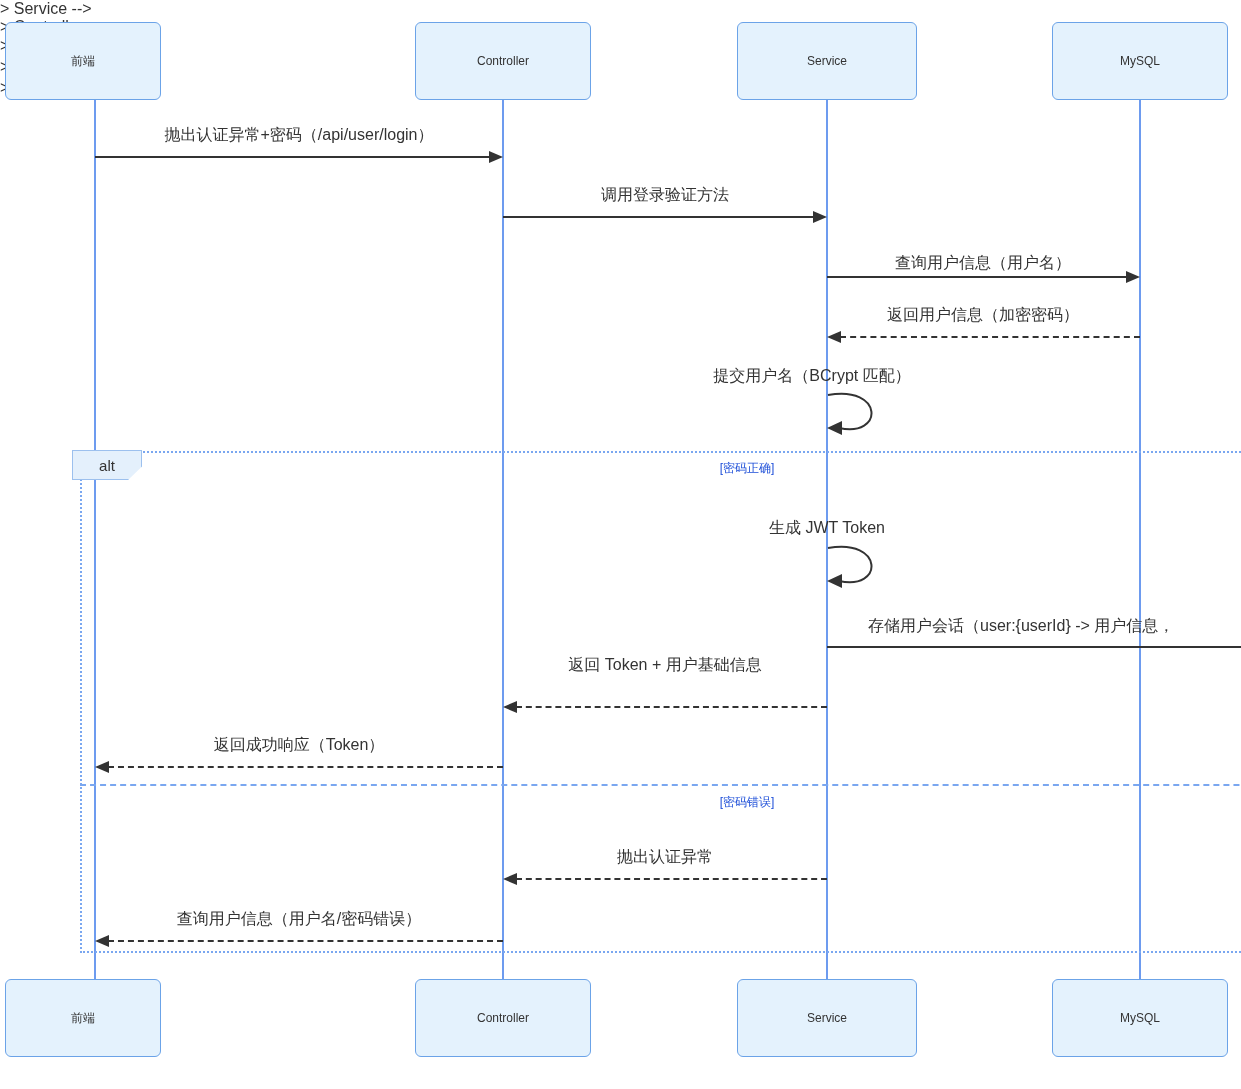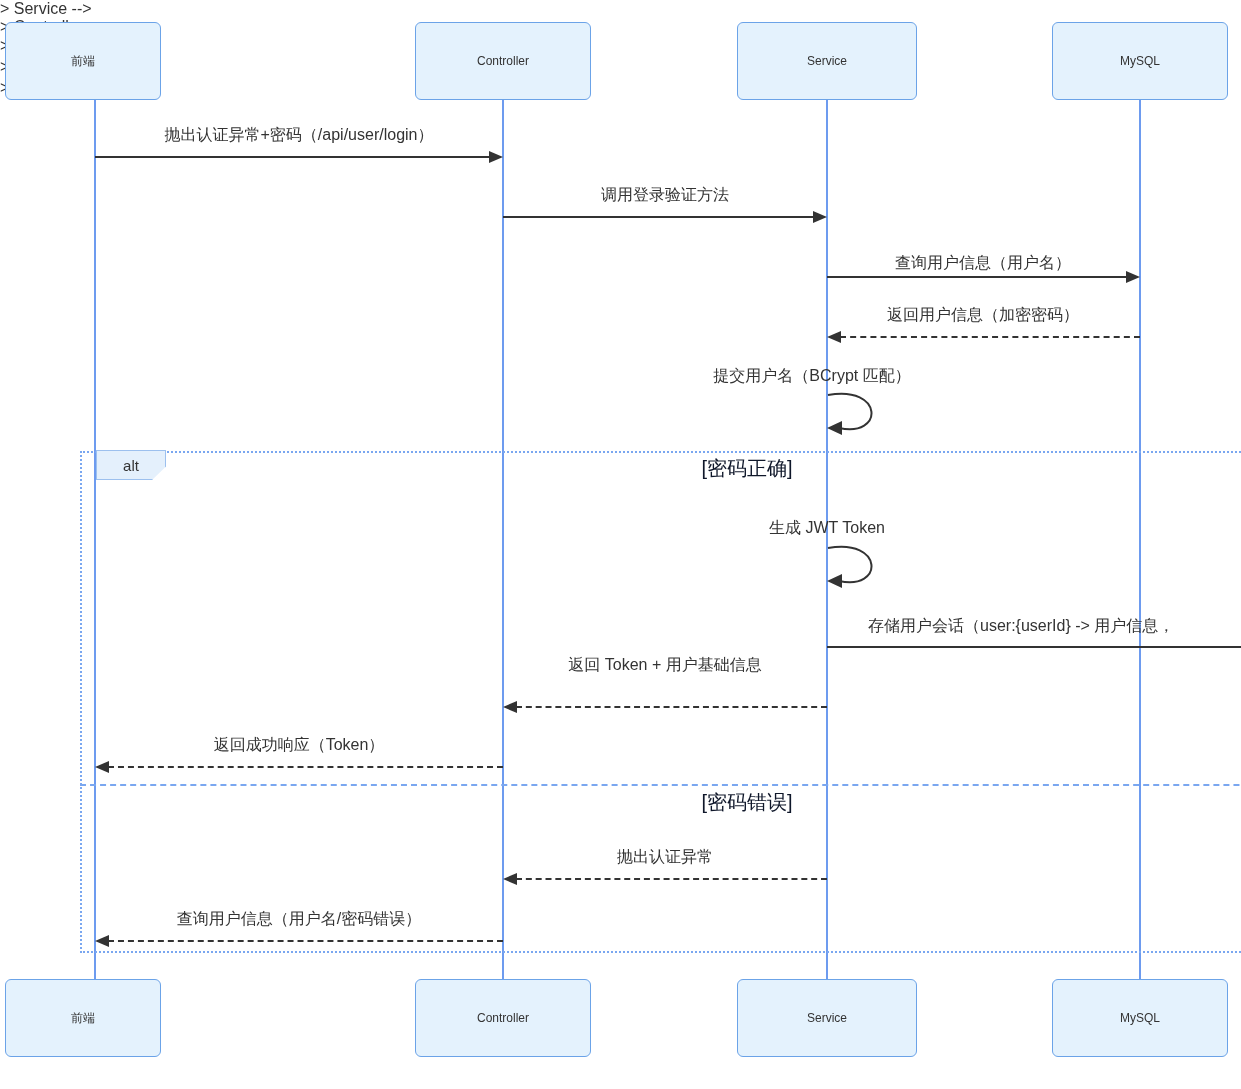--- a/index.html
+++ b/index.html
@@ -38,24 +38,24 @@
   
   .alt-frame{position:absolute;left:80px;top:451px;width:1340px;height:502px;
     border:2px dotted #7aa7f0;box-sizing:border-box;}
   .alt-divider{position:absolute;left:80px;top:784px;width:1340px;height:0;
     border-top:2px dashed #7aa7f0;}
   .alt-tab{
     position:absolute;left:72px;top:450px;width:70px;height:30px;
     background:#e4f0fc;border:1px solid #9cc0ee;box-sizing:border-box;
     clip-path:polygon(0 0,100% 0,100% 55%,80% 100%,0 100%);
     display:flex;align-items:center;justify-content:center;
-    font-size:15px;color:#333;margin-left:24px;
+    font-size:15px;color:#333;
   }
   .cond-label{
-    position:absolute;font-size:20px;color:#0f172a;white-space:nowrap;
+    position:absolute;font-size:12px;color:#1d4ed8;white-space:nowrap;
     transform:translateX(-50%);line-height:21px;
   }
 </style>
 </head>
 <body>
 
 <div class="stage">
 
   
   <div class="lifeline" style="left:94px"></div>

